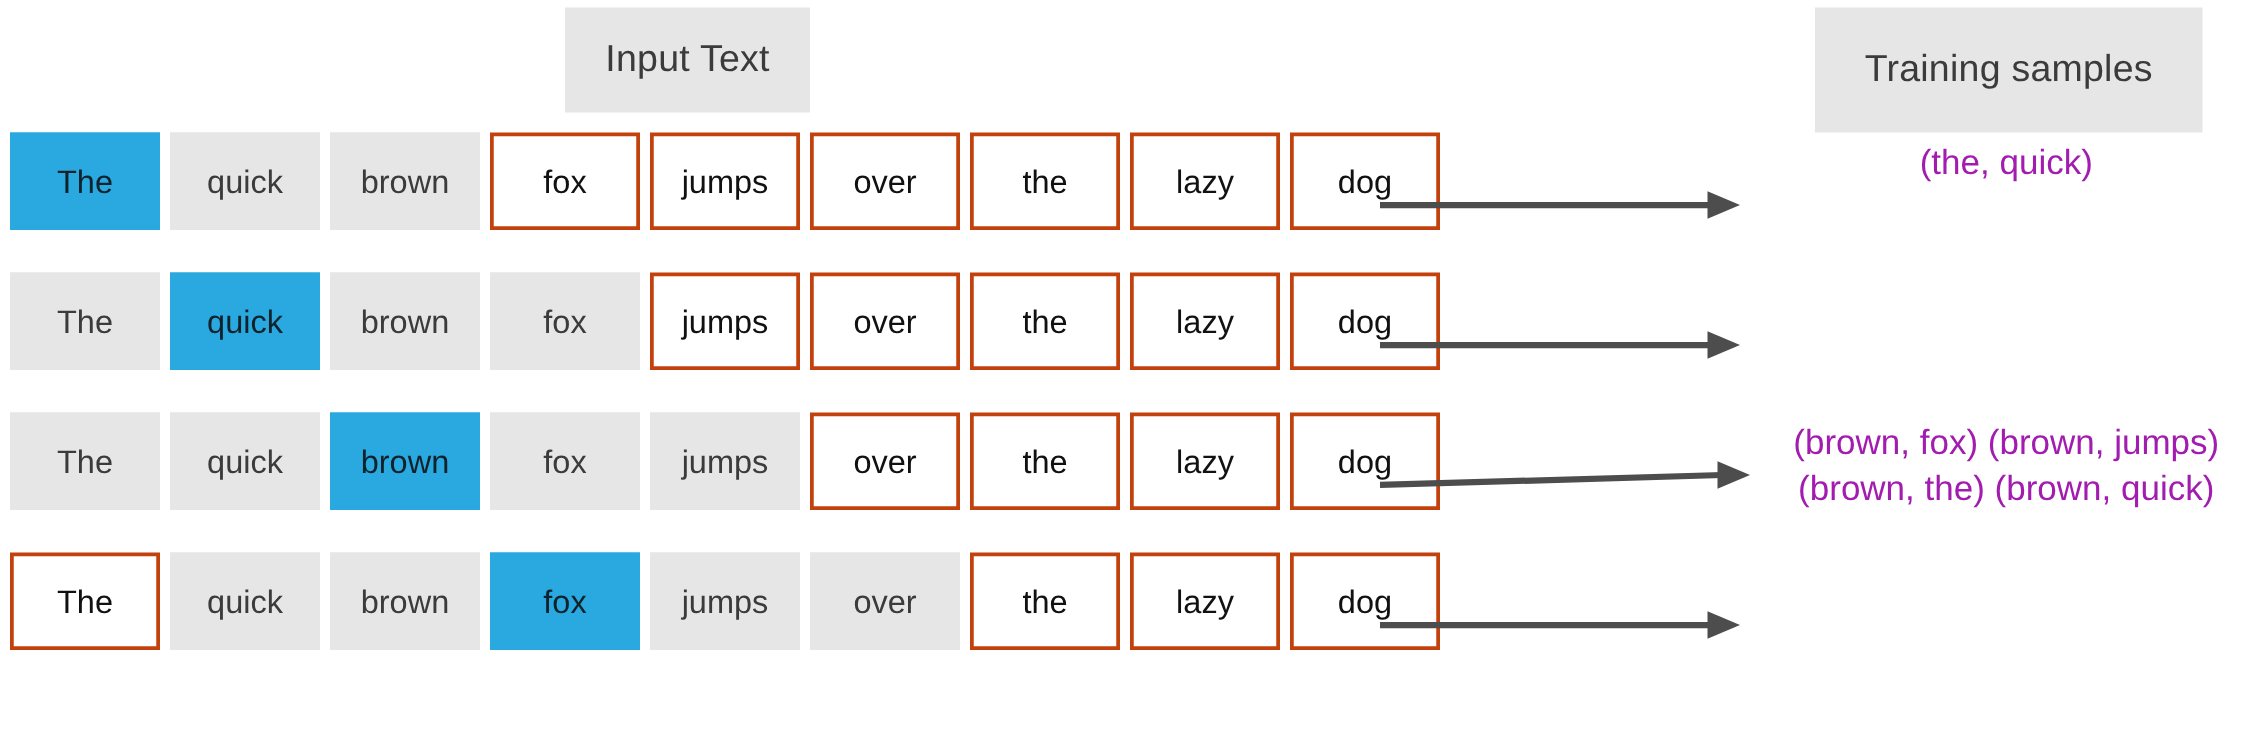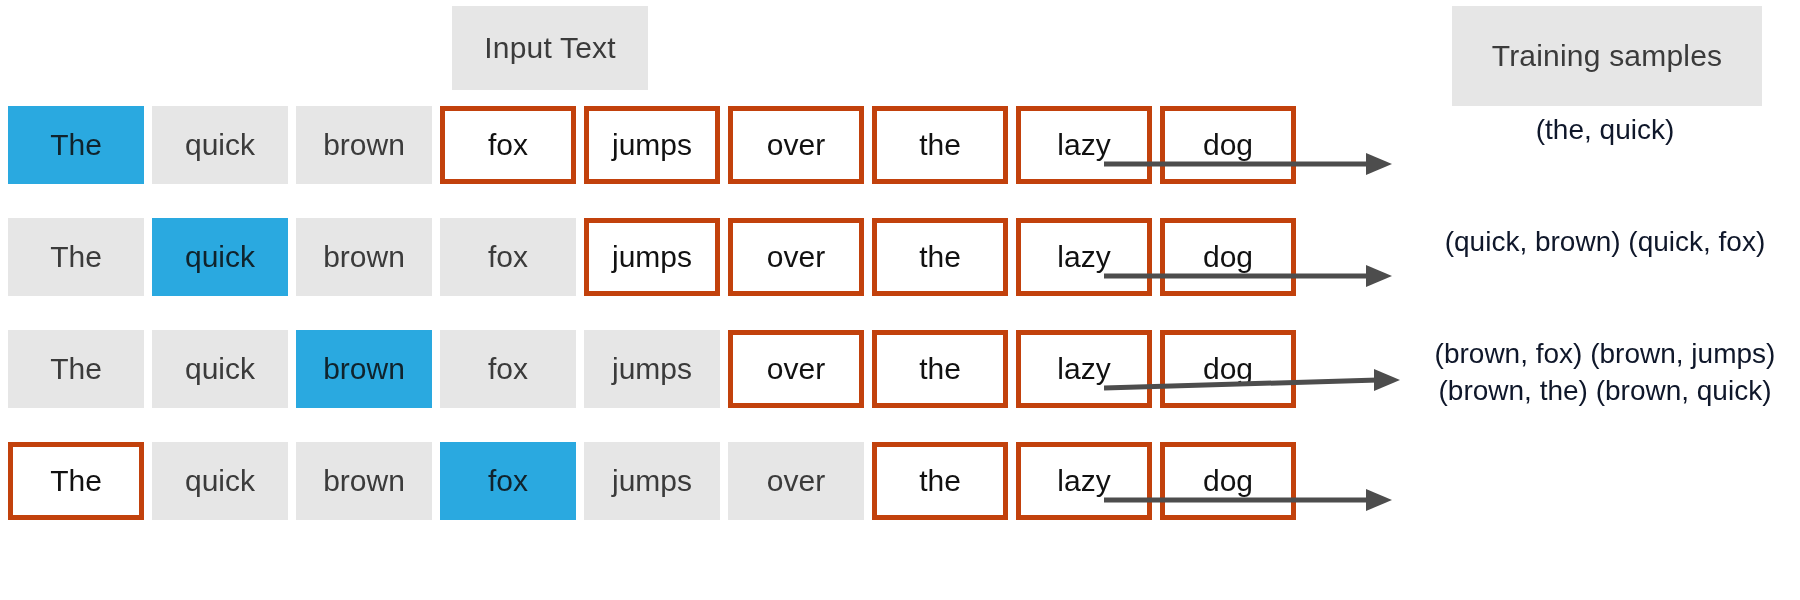--- a/index.html
+++ b/index.html
@@ -36,30 +36,30 @@
     height: 78px;
   }
   .token-strip {
     position: absolute;
     left: 8px;
     top: 0;
     display: flex;
     gap: 8px;
   }
   .token {
-    width: 136px;
+    width: 120px;
     height: 78px;
     box-sizing: border-box;
     display: flex;
     align-items: center;
     justify-content: center;
-    font-size: 30px;
+    font-size: 26px;
     color: #111111;
     background: #ffffff;
-    border: 5px solid #c2410c;
+    border: 3px solid #c2410c;
   }
   .token.ctx {
     background: #e6e6e6;
     border-color: #e6e6e6;
     color: #3b3b3b;
   }
   .token.target {
     background: #2aa9e0;
     border-color: #2aa9e0;
     color: #10232c;
@@ -71,21 +71,21 @@
     pointer-events: none;
   }
   .arrow-wrap svg { display: block; }
 
   
   .samples {
     position: absolute;
     text-align: center;
     font-size: 28px;
     line-height: 1.32;
-    color: #0f172a;
+    color: #a21caf;
     white-space: pre;
   }
 </style>
 </head>
 <body>
 
 <div class="header-chip" id="hdr-input">
   <span>Input Text</span>
 </div>
 
@@ -162,21 +162,21 @@
           <span>dog</span>
         </div>
       </div>
     </div>
     <div class="arrow-wrap" style="left: 1104px; top: 236px;">
       <svg width="294" height="80">
         <line x1="0" y1="40" x2="266" y2="40" stroke="#4d4d4d" stroke-width="5"></line>
         <polygon points="262,29 288,40 262,51" fill="#4d4d4d"></polygon>
       </svg>
     </div>
-    <div class="samples" style="left: 1410px; top: 224px; width: 390px;"><div>(quick, brown) (quick, fox)</div></div>
+    <div class="samples" style="left: 1410px; top: 224px; width: 390px;"></div>
     <div class="row" style="top: 330px;">
       <div class="token-strip">
         <div class="token ctx">
           <span>The</span>
         </div>
         <div class="token ctx">
           <span>quick</span>
         </div>
         <div class="token target">
           <span>brown</span>

